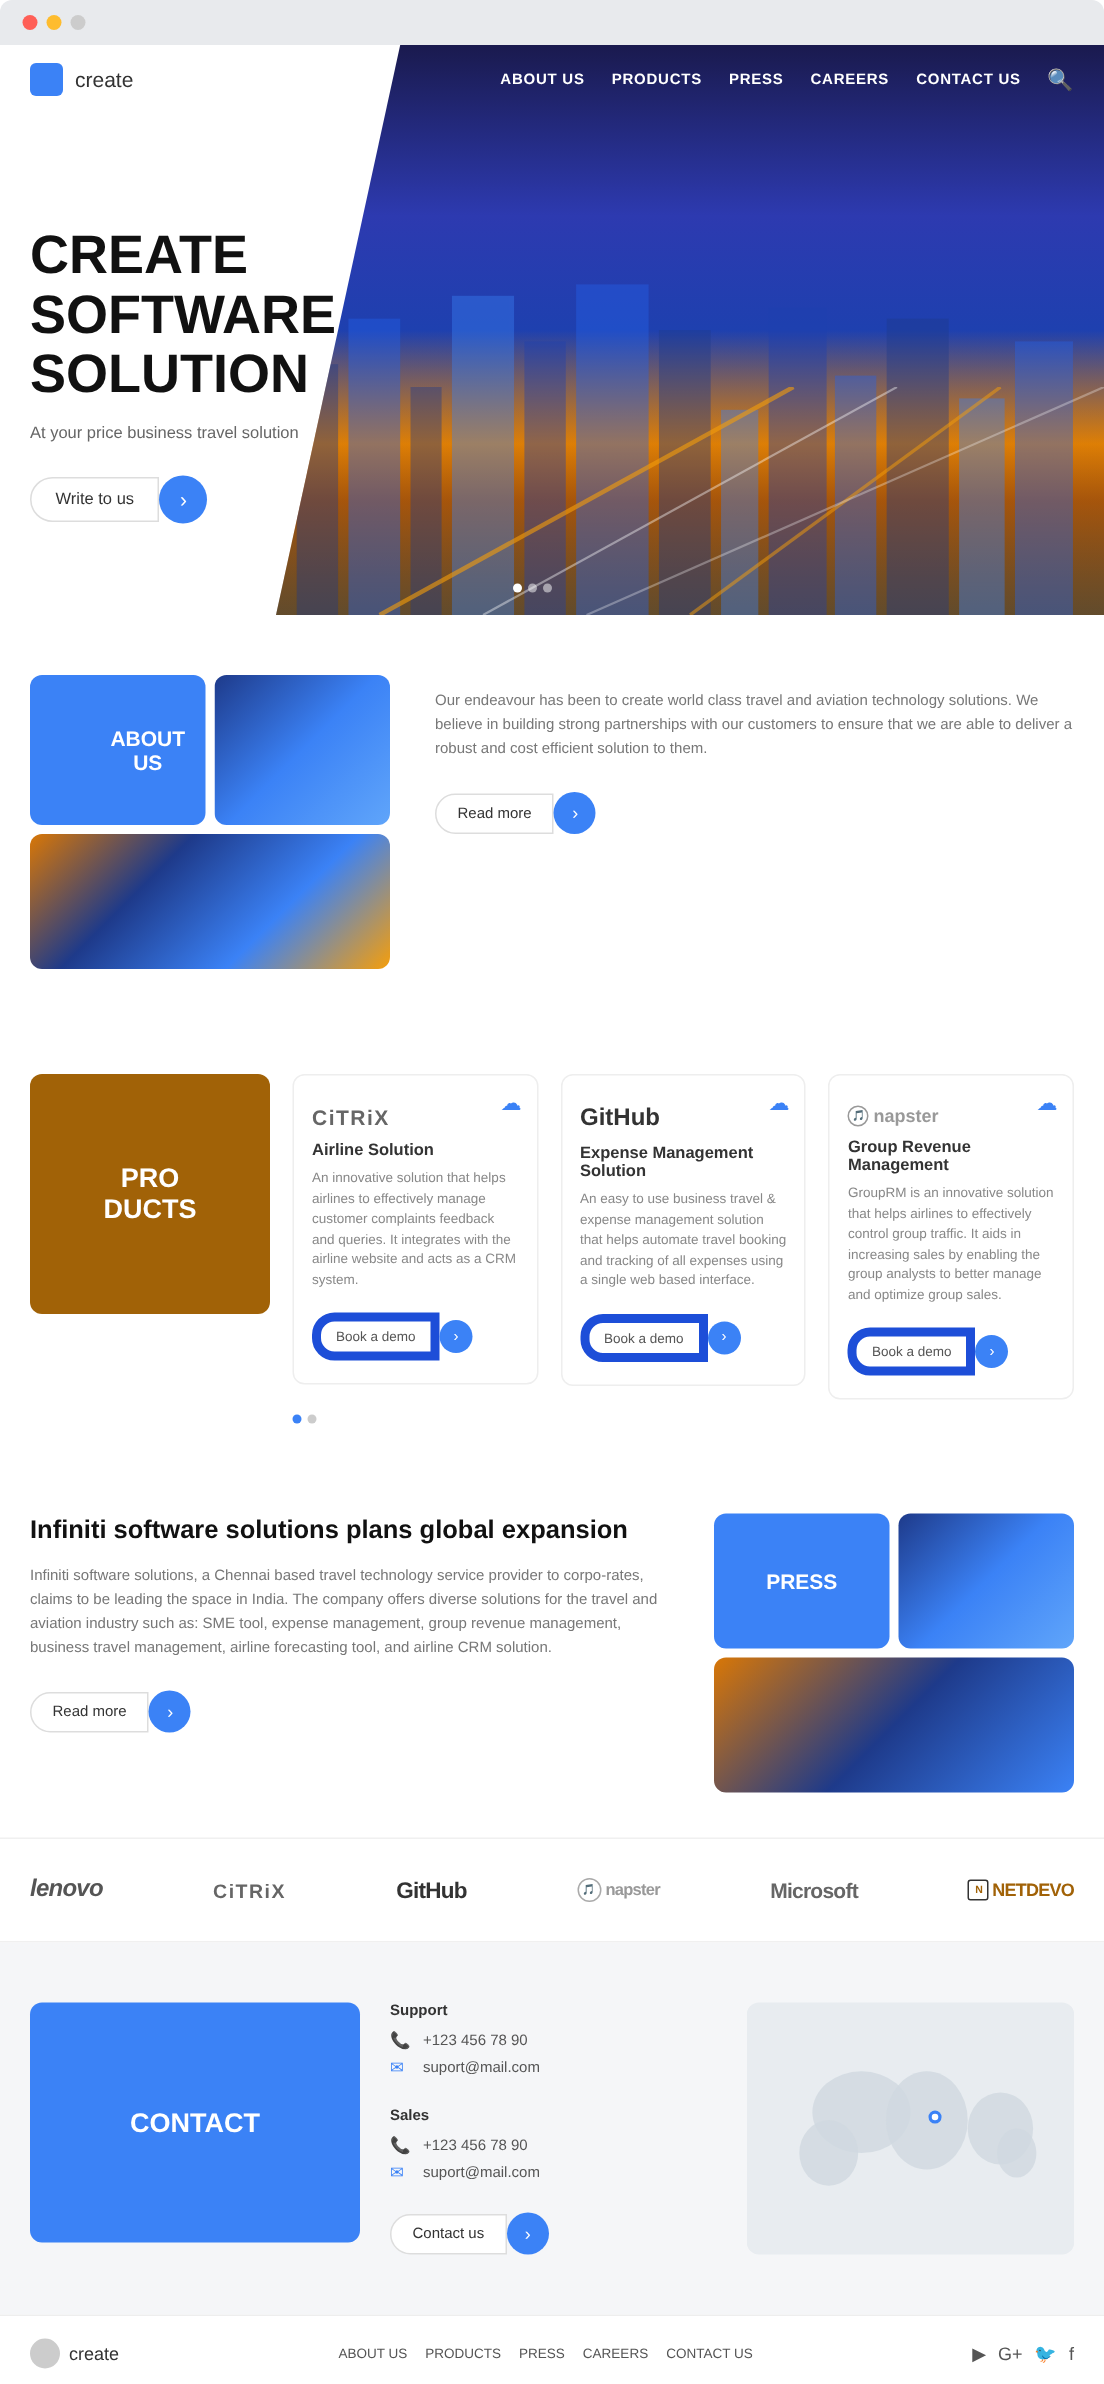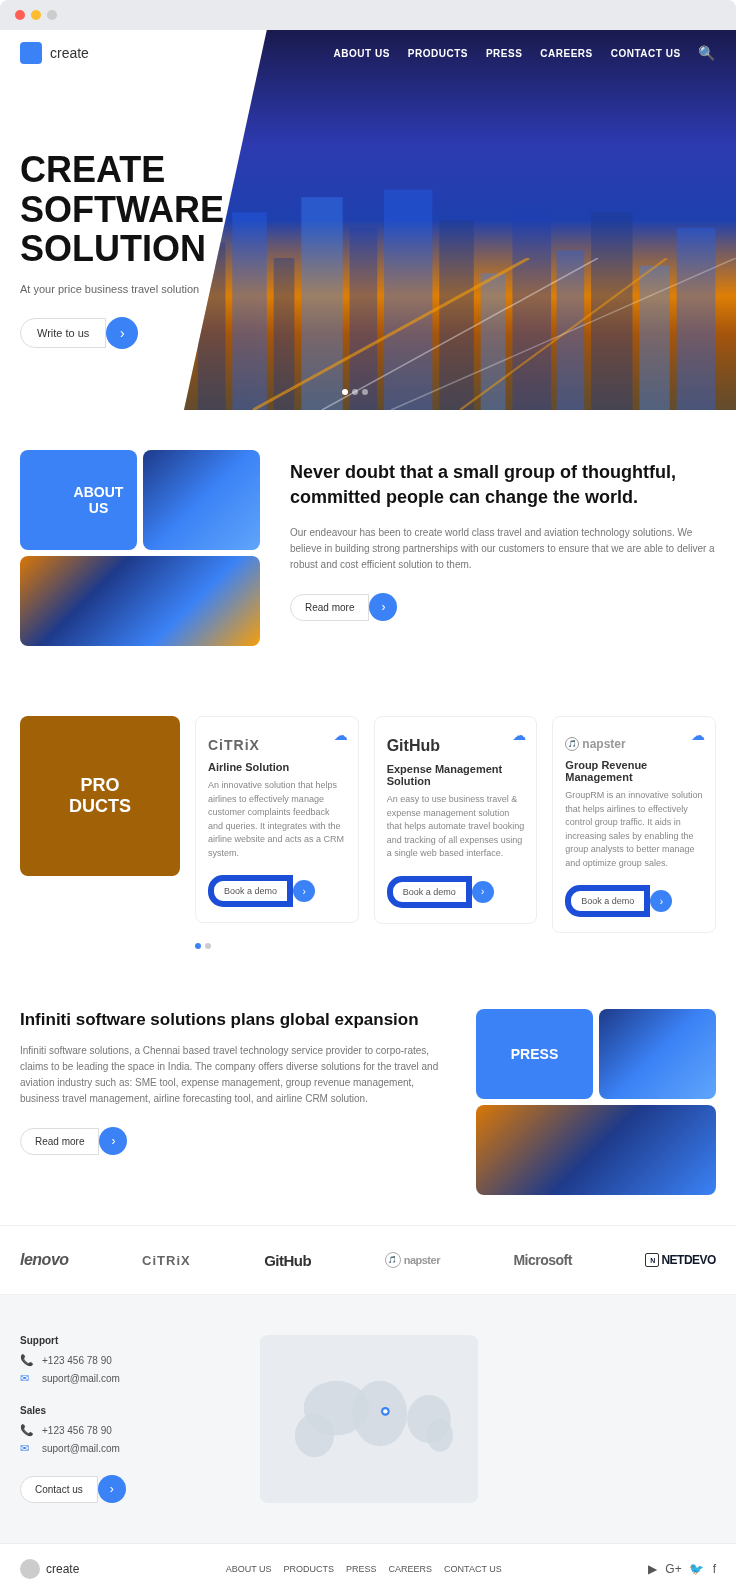--- a/index.html
+++ b/index.html
@@ -78,21 +78,21 @@
 
     
     .partners-section { padding: 25px 20px; border-top: 1px solid #f0f0f0; border-bottom: 1px solid #f0f0f0; }
     .partners-row { display: flex; justify-content: space-between; align-items: center; flex-wrap: wrap; gap: 10px; }
     .partner-logo { font-size: 13px; font-weight: 700; color: #555; letter-spacing: -0.5px; }
     .partner-logo.lenovo { font-style: italic; font-size: 16px; }
     .partner-logo.citrix-p { letter-spacing: 1px; color: #666; }
     .partner-logo.github-p { font-size: 15px; color: #333; }
     .partner-logo.napster-p { color: #999; font-size: 11px; }
     .partner-logo.microsoft { font-size: 14px; color: #666; }
-    .partner-logo.netdevo { font-size: 12px; color: #0f172a; }
+    .partner-logo.netdevo { font-size: 12px; color: #a16207; }
 
     
     .contact-section { padding: 40px 20px; background: #f5f6f8; display: grid; grid-template-columns: 220px 1fr 1fr; gap: 20px; }
     .contact-label { background: #3b82f6; border-radius: 8px; height: 160px; display: flex; align-items: center; justify-content: center; color: #fff; font-size: 18px; font-weight: 700; text-transform: uppercase; }
     .contact-info { }
     .contact-group { margin-bottom: 20px; }
     .contact-group-title { font-size: 10px; font-weight: 700; color: #333; margin-bottom: 8px; }
     .contact-item { display: flex; align-items: center; gap: 6px; margin-bottom: 5px; }
     .contact-icon { color: #3b82f6; font-size: 11px; width: 16px; }
     .contact-text { font-size: 10px; color: #555; }
@@ -187,21 +187,20 @@
           <div class="about-img-blue">ABOUT<br>US</div>
           <div class="about-img-city">
             <div class="city-photo" style="background:linear-gradient(135deg,#1e3a8a,#3b82f6,#60a5fa)"></div>
           </div>
           <div class="about-img-city2">
             <div class="city-photo" style="background:linear-gradient(135deg,#d97706,#1e3a8a,#3b82f6,#f59e0b)"></div>
           </div>
         </div>
       </div>
       <div class="about-text">
-        <p class="about-quote">Never doubt that a small group of thoughtful, committed people can change the world.</p>
         <p class="about-desc">Our endeavour has been to create world class travel and aviation technology solutions. We believe in building strong partnerships with our customers to ensure that we are able to deliver a robust and cost efficient solution to them.</p>
         <div class="read-more-btn">
           <span class="read-more-text">Read more</span>
           <div class="read-more-icon">›</div>
         </div>
       </div>
     </div>
   </div>
 
   <div class="products-section">
@@ -279,20 +278,21 @@
       </span>
       <span class="partner-logo microsoft">Microsoft</span>
       <span class="partner-logo netdevo" style="display:flex;align-items:center;gap:2px;">
         <span style="width:14px;height:14px;border:1.5px solid #333;border-radius:2px;display:inline-flex;align-items:center;justify-content:center;font-size:7px;">N</span>
         <span>NETDEVO</span>
       </span>
     </div>
   </div>
 
   <div class="contact-section">
+    <div class="contact-label">CONTACT</div>
 
     <div class="contact-info">
       <div class="contact-group">
         <div class="contact-group-title">Support</div>
         <div class="contact-item">
           <span class="contact-icon">📞</span>
           <span class="contact-text">+123 456 78 90</span>
         </div>
         <div class="contact-item">
           <span class="contact-icon">✉</span>

